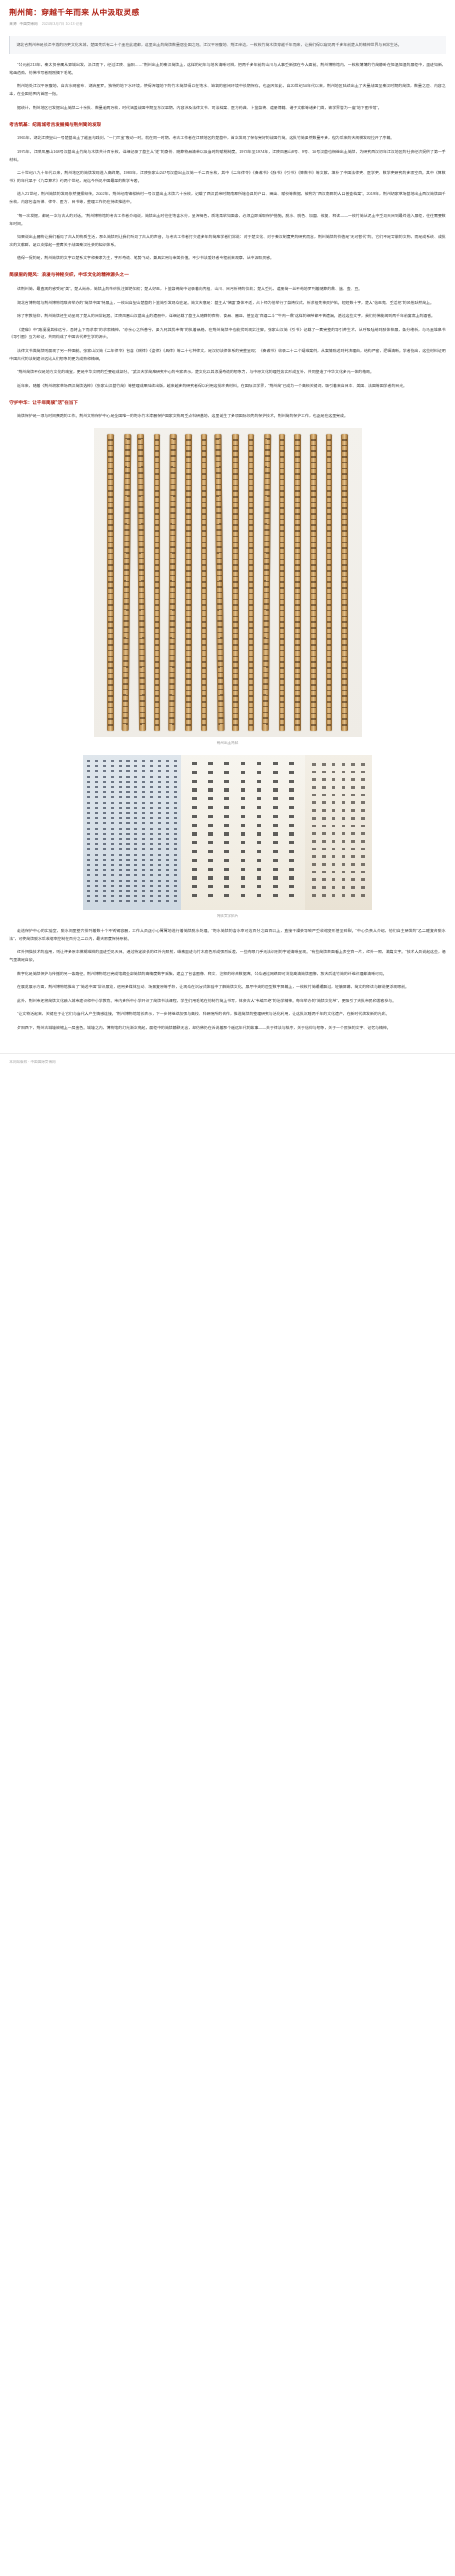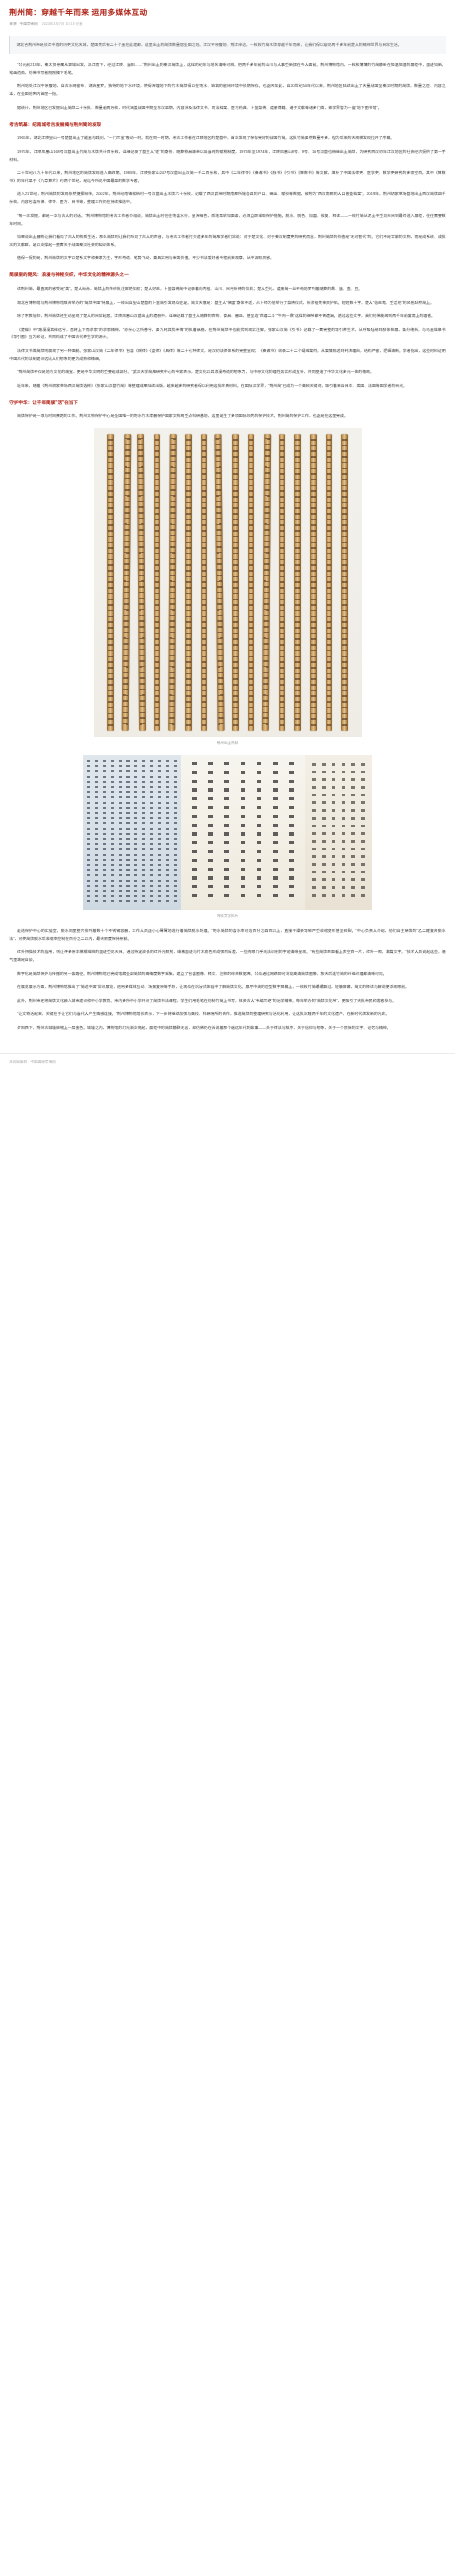--- a/index.html
+++ b/index.html
@@ -180,21 +180,21 @@
     color: #a8a8a8;
     line-height: 1.8;
   }
 </style>
 </head>
 <body>
 
 <div class="page">
 
   <div class="article-head">
-    <h1 class="headline">荆州简：穿越千年而来 运用多媒体互动</h1>
+    <h1 class="headline">荆州简：穿越千年而来 从中汲取灵感</h1>
     <div class="byline">
       <span class="src">来源</span><span class="src">中国文博网</span>
       <span class="time">2024年3月7日 10:13 记者</span>
     </div>
   </div>
 
   <div class="lead">湖北省荆州市是长江中游的历史文化名城，楚国先后有二十个王在此建都，这里出土的简牍数量居全国之冠。江汉平原腹地、荆江岸边，一枚枚竹简木牍穿越千年而来，让我们得以窥见两千多年前楚人的精神世界与日常生活。</div>
 
   <div class="body">
 

